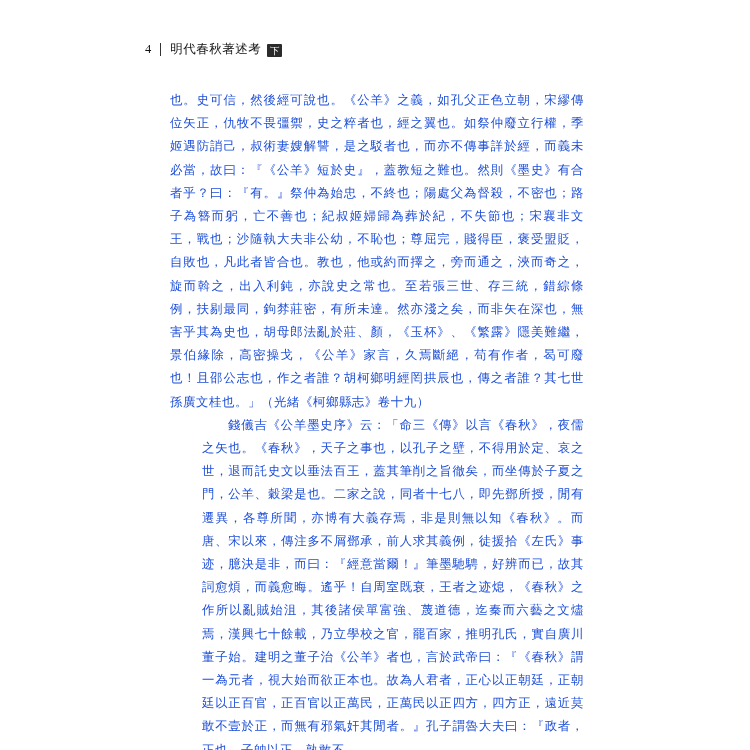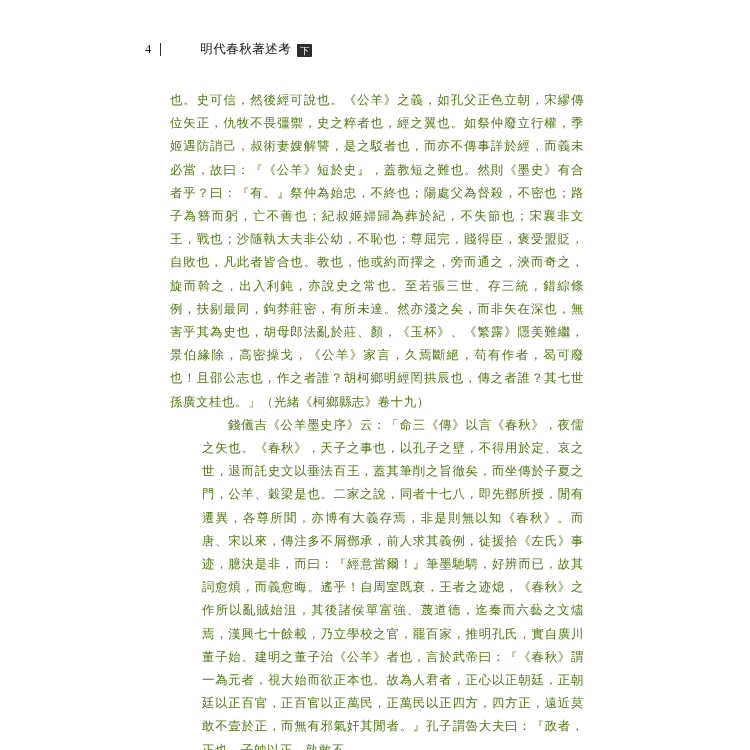--- a/index.html
+++ b/index.html
@@ -46,21 +46,20 @@
     background: #333;
     margin: 0 3px;
   }
   .header .title {
     font-size: 12.5px;
     color: #111;
     letter-spacing: 0.5px;
     font-family: "DejaVu Sans", "Liberation Sans", sans-serif;
     line-height: 1;
     white-space: nowrap;
-    margin-left: 30px;
   }
   .header .vol-badge {
     display: inline-block;
     min-width: 13px;
     height: 13px;
     line-height: 13px;
     text-align: center;
     background: #2b2b2b;
     color: #fff;
     font-size: 9.5px;
@@ -77,21 +76,21 @@
     left: 170px;
     width: 414px;
   }
   p.para {
     margin: 0;
     font-size: 12.4px;
     line-height: 23.2px;
     text-align: justify;
     text-justify: inter-character;
     letter-spacing: 0.6px;
-    color: #4d7c0f;
+    color: #1d4ed8;
     font-family: "DejaVu Sans", "Liberation Sans", sans-serif;
     font-weight: normal;
     word-break: break-all;
   }
   p.para.indent {
     text-indent: 26px;
     margin-left: 32px;
   }
   p.para + p.para {
     margin-top: 0px;

